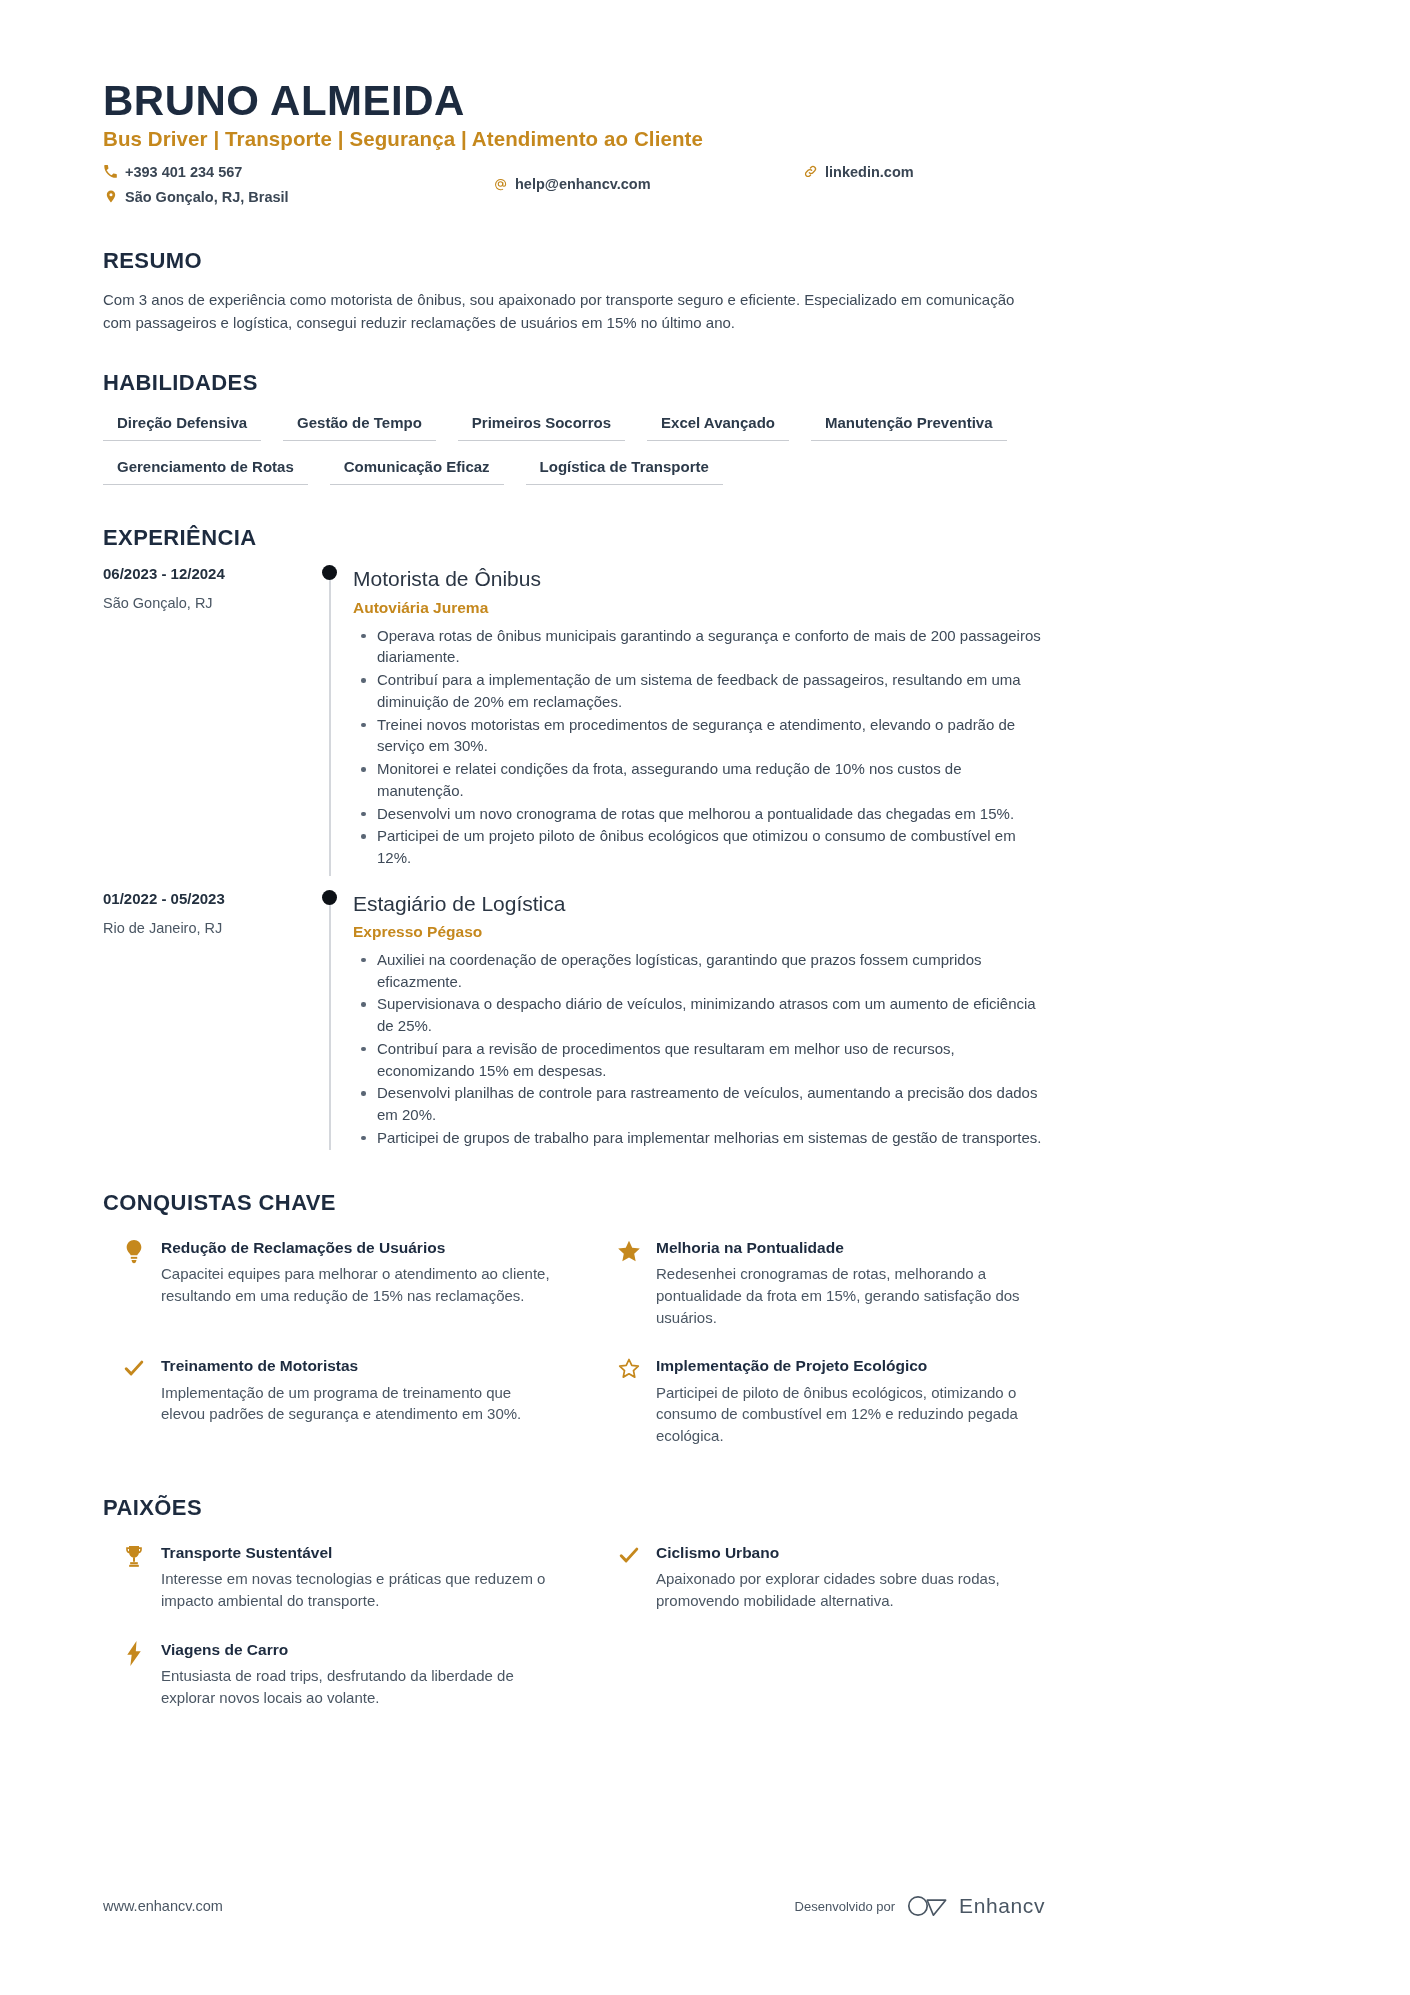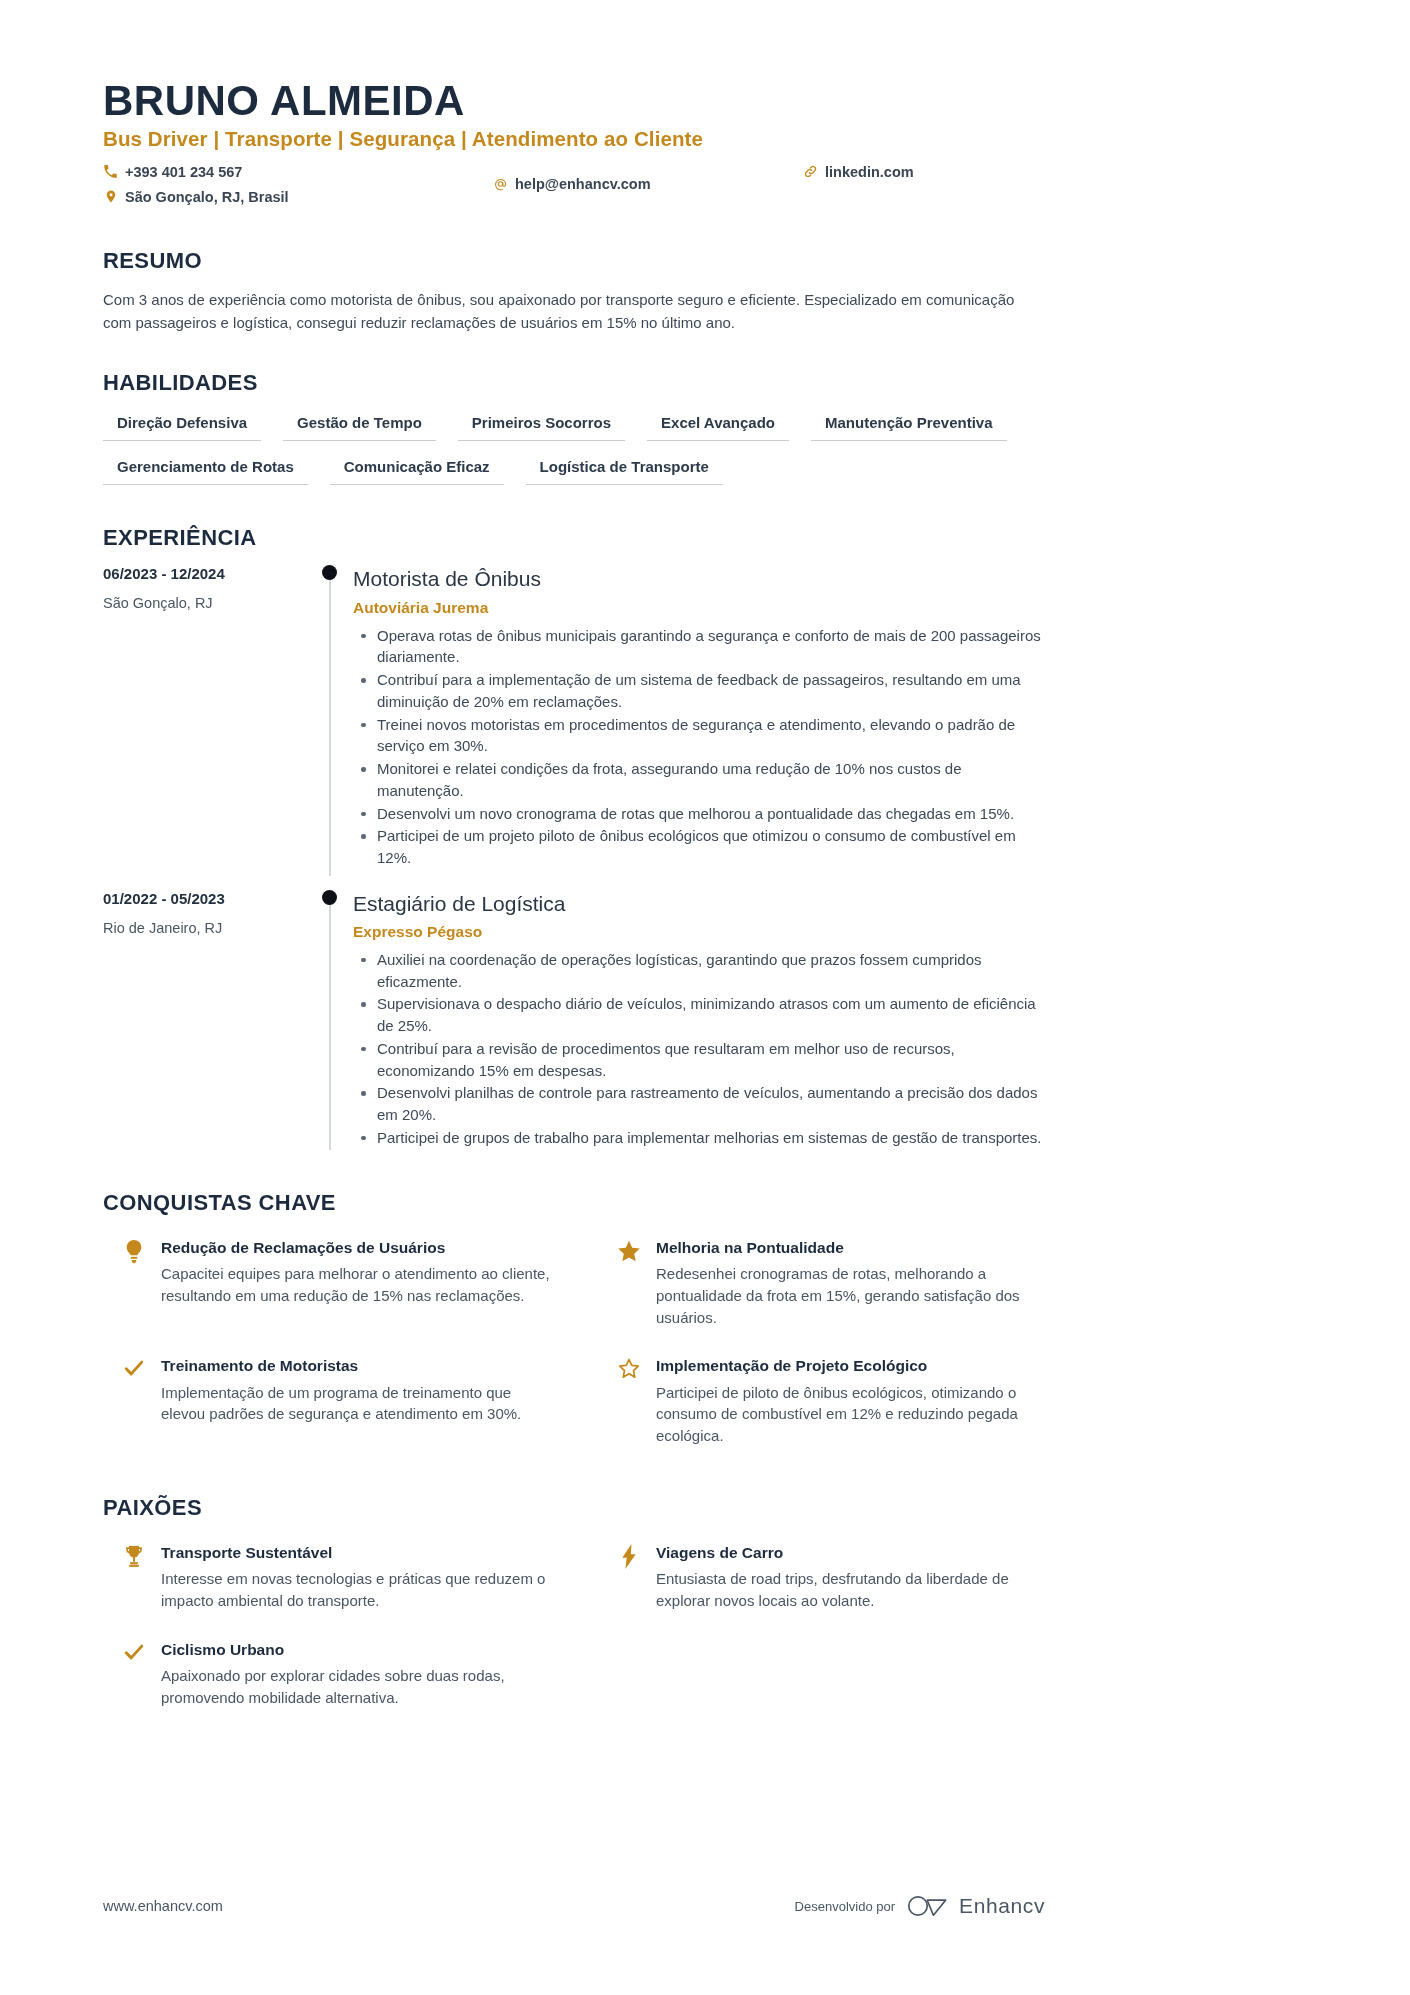--- a/index.html
+++ b/index.html
@@ -453,39 +453,39 @@
             </svg>
         </div>
         <div class="card-body">
           <div class="card-title">Transporte Sustentável</div>
           <div class="card-text">Interesse em novas tecnologias e práticas que reduzem o impacto ambiental do transporte.</div>
         </div>
       </div>
 
       <div class="card">
         <div class="card-icon">
+          <svg width="24" height="22" viewBox="0 0 24 24" fill="none" stroke="currentColor" stroke-width="3.2" stroke-linecap="round" stroke-linejoin="round">
+              <path d="M3.5 12.8l5.4 5.6L20.5 5.6"></path>
+            </svg>
+        </div>
+        <div class="card-body">
+          <div class="card-title">Ciclismo Urbano</div>
+          <div class="card-text">Apaixonado por explorar cidades sobre duas rodas, promovendo mobilidade alternativa.</div>
+        </div>
+      </div>
+
+      <div class="card">
+        <div class="card-icon">
           <svg width="16" height="25" viewBox="0 0 16 26" fill="currentColor">
               <path d="M10.6 0L1 14.4h4.6L4.2 26 15 10.6h-5.1z"></path>
             </svg>
         </div>
         <div class="card-body">
           <div class="card-title">Viagens de Carro</div>
           <div class="card-text">Entusiasta de road trips, desfrutando da liberdade de explorar novos locais ao volante.</div>
-        </div>
-      </div>
-
-      <div class="card">
-        <div class="card-icon">
-          <svg width="24" height="22" viewBox="0 0 24 24" fill="none" stroke="currentColor" stroke-width="3.2" stroke-linecap="round" stroke-linejoin="round">
-              <path d="M3.5 12.8l5.4 5.6L20.5 5.6"></path>
-            </svg>
-        </div>
-        <div class="card-body">
-          <div class="card-title">Ciclismo Urbano</div>
-          <div class="card-text">Apaixonado por explorar cidades sobre duas rodas, promovendo mobilidade alternativa.</div>
         </div>
       </div>
 
     </div>
   </div>
 
   <div class="footer">
     <span>www.enhancv.com</span>
     <div class="footer-brand">
       <span class="brand-label">Desenvolvido por</span>

